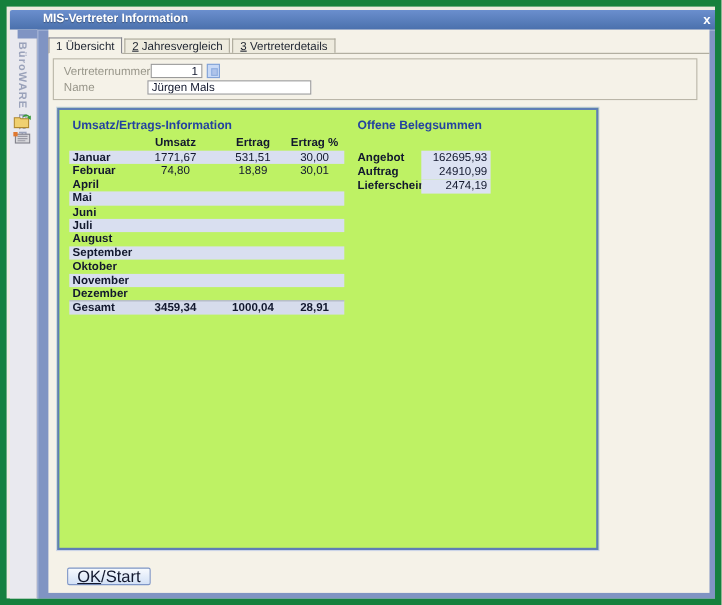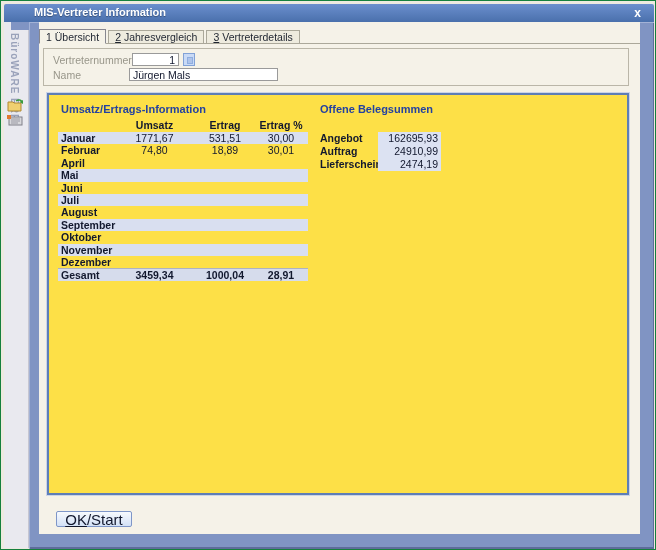--- a/index.html
+++ b/index.html
@@ -1,19 +1,19 @@
 <!DOCTYPE html>
 <html><head>
 <meta charset="utf-8">
 <style>
   html,body{margin:0;padding:0;background:#c0c0c0;}
   *{box-sizing:border-box;}
   #window{
     position:relative;width:656px;height:550px;
-    background:#EDEAE0;border:1px solid #15803d;
+    background:#EDEAE0;border:6px solid #15803d;
     font-family:"Liberation Sans", sans-serif;font-size:10.5px;color:#12182E;
     overflow:hidden;
   }
   
   .titlebar{
     position:absolute;left:3px;top:3px;width:650px;height:18px;
     background:linear-gradient(#6B8FCE,#4A70AC);
     border-radius:2px 2px 0 0;
   }
   .titlebar .title{
@@ -72,22 +72,22 @@
   .spinner{
     position:absolute;left:139px;top:4px;width:12px;height:13px;
     background:#C9DAF6;border:1px solid #82A2D6;cursor:default;
   }
   .spinner::after{
     content:"";position:absolute;left:3px;top:3px;width:4px;height:5px;
     background:#AFC4EA;border:1px solid #8FAEE0;
   }
   
   .panel{
-    position:absolute;left:8px;top:71px;width:582px;height:402px;
-    background:#fde047;border:2px solid #5E7EB6;box-shadow:0 0 0 1px #CBD4E8;
+    position:absolute;left:8px;top:71px;width:492px;height:402px;
+    background:#bef264;border:2px solid #5E7EB6;box-shadow:0 0 0 1px #CBD4E8;
   }
   .sec-header{position:absolute;top:8px;color:#2442A0;font-weight:bold;font-size:11px;white-space:nowrap;}
   .sec-header.left{left:12px;}
   .sec-header.right{left:271px;}
   
   .utable{position:absolute;left:9px;top:24px;width:250px;}
   .trow{
     display:grid;grid-template-columns:60px 73px 68px 44px;
     height:12.4px;line-height:12.4px;padding-right:5px;
   }

